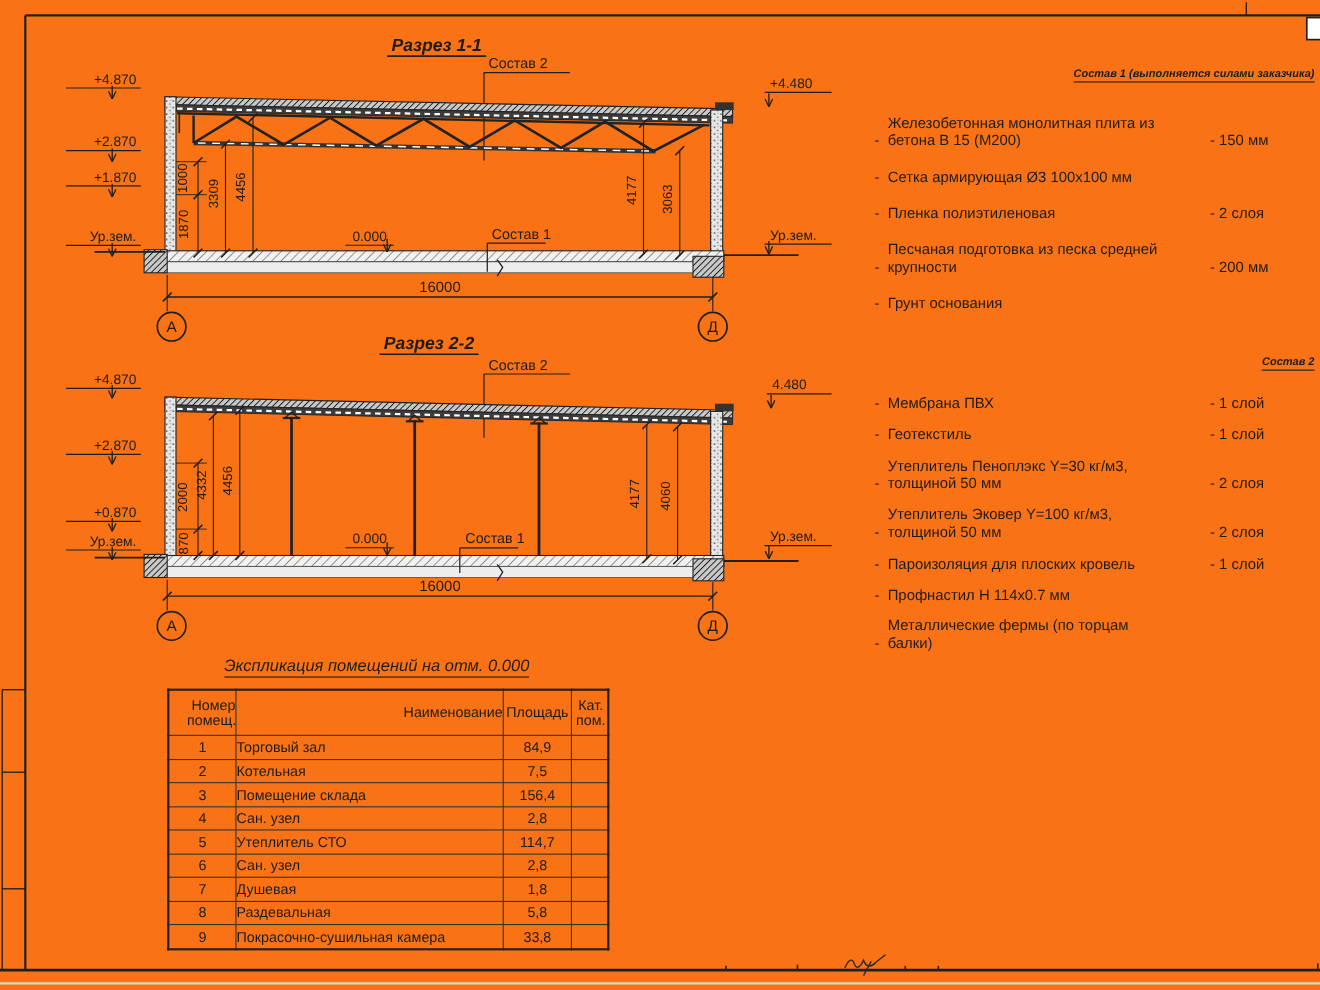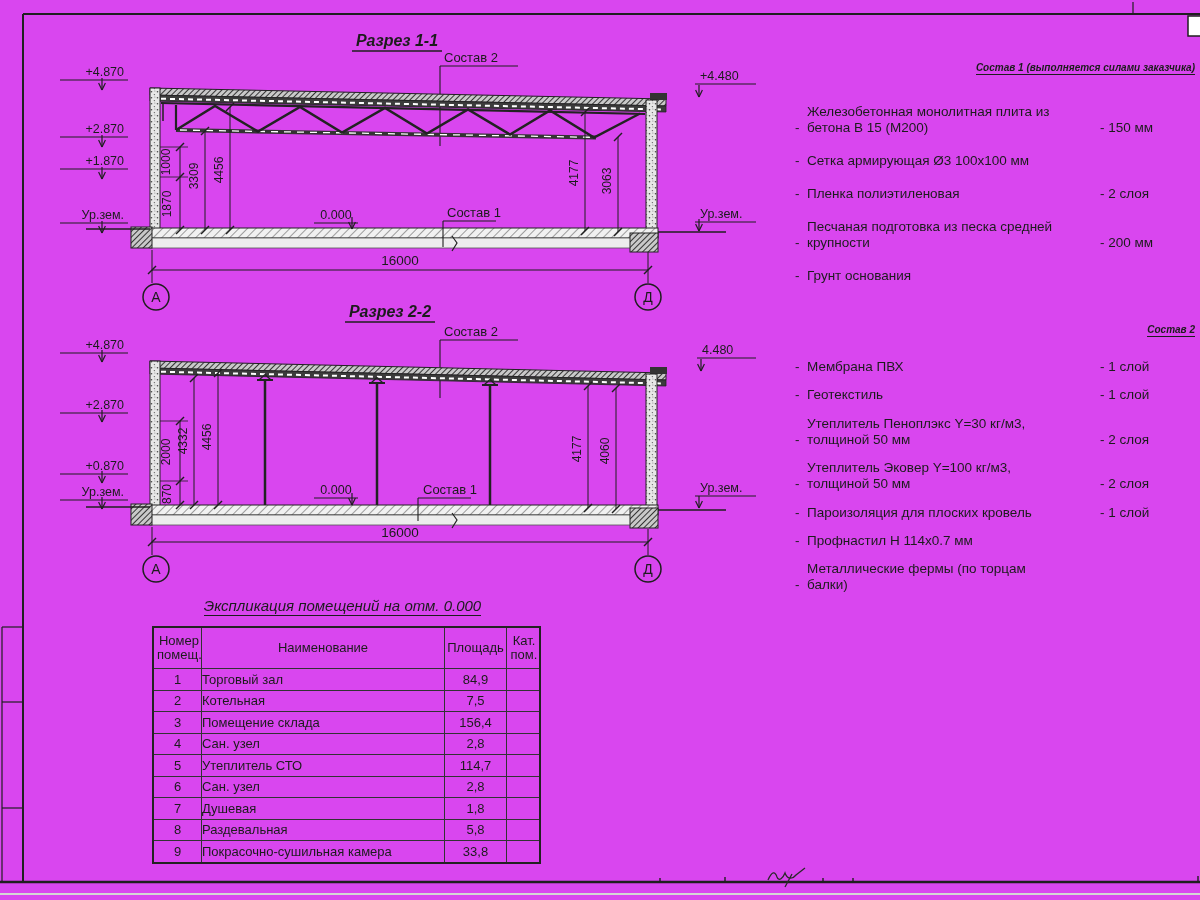--- a/index.html
+++ b/index.html
@@ -1,16 +1,16 @@
 <!DOCTYPE html>
 <html><head>
 <meta charset="utf-8">
 <style>
   html,body{margin:0;padding:0;background:#9a9a9a;}
-  #sheet{position:relative;width:1200px;height:900px;background:#d946ef;overflow:hidden;
+  #sheet{position:relative;width:1200px;height:900px;background:#f97316;overflow:hidden;
          font-family:"Liberation Sans",sans-serif;color:#1c1c1c;}
   #linework{position:absolute;left:0;top:0;}
   svg text{font-family:"Liberation Sans",sans-serif;fill:#1c1c1c;}
   .t12{font-size:12px;} .t125{font-size:12.5px;} .t13{font-size:13px;} .t135{font-size:13.5px;}
   .ttl{font-size:16px;font-weight:bold;font-style:italic;}
   .axis{font-size:14px;}
 
   .panel{position:absolute;width:400px;}
   .panel-title{text-align:right;font-weight:bold;font-style:italic;font-size:10px;}
   .panel-title span{border-bottom:1.5px solid #1c1c1c;padding-bottom:1px;}
@@ -26,23 +26,23 @@
   .expl-title{text-align:center;font-weight:normal;font-style:italic;font-size:15px;margin-bottom:12px;}
   .expl-title span{border-bottom:1.5px solid #1c1c1c;padding-bottom:1px;}
   table.expl{border-collapse:collapse;table-layout:fixed;width:381px;border:2px solid #222;}
   table.expl td{border:1px solid #333;font-size:13px;padding:0;overflow:hidden;white-space:nowrap;}
   table.expl tr.hdr td{height:40px;font-size:13px;line-height:1.1;}
   table.expl tr.row td{height:20.5px;}
   td.c-num{width:44px;text-align:center;}
   td.c-name{width:242px;padding-left:7px;}
   td.c-area{width:61px;text-align:center;}
   td.c-cat{width:30px;text-align:center;}
-  .hdr .c-name{text-align:center;}
+  .hdr .c-name{text-align:right;}
   .hdr .c-area{text-align:center;}
-  .hdr .c-num{padding-left:3px;text-align:center;}
+  .hdr .c-num{padding-left:16px;text-align:right;}
   .hdr .c-cat{padding-left:2px;text-align:center;}
 </style>
 </head>
 <body>
 
 <div id="sheet">
 
 <svg id="linework" width="1200" height="900" viewBox="0 0 1200 900">
   <defs>
     <pattern id="h45" patternUnits="userSpaceOnUse" width="6" height="6" patternTransform="rotate(45)">

